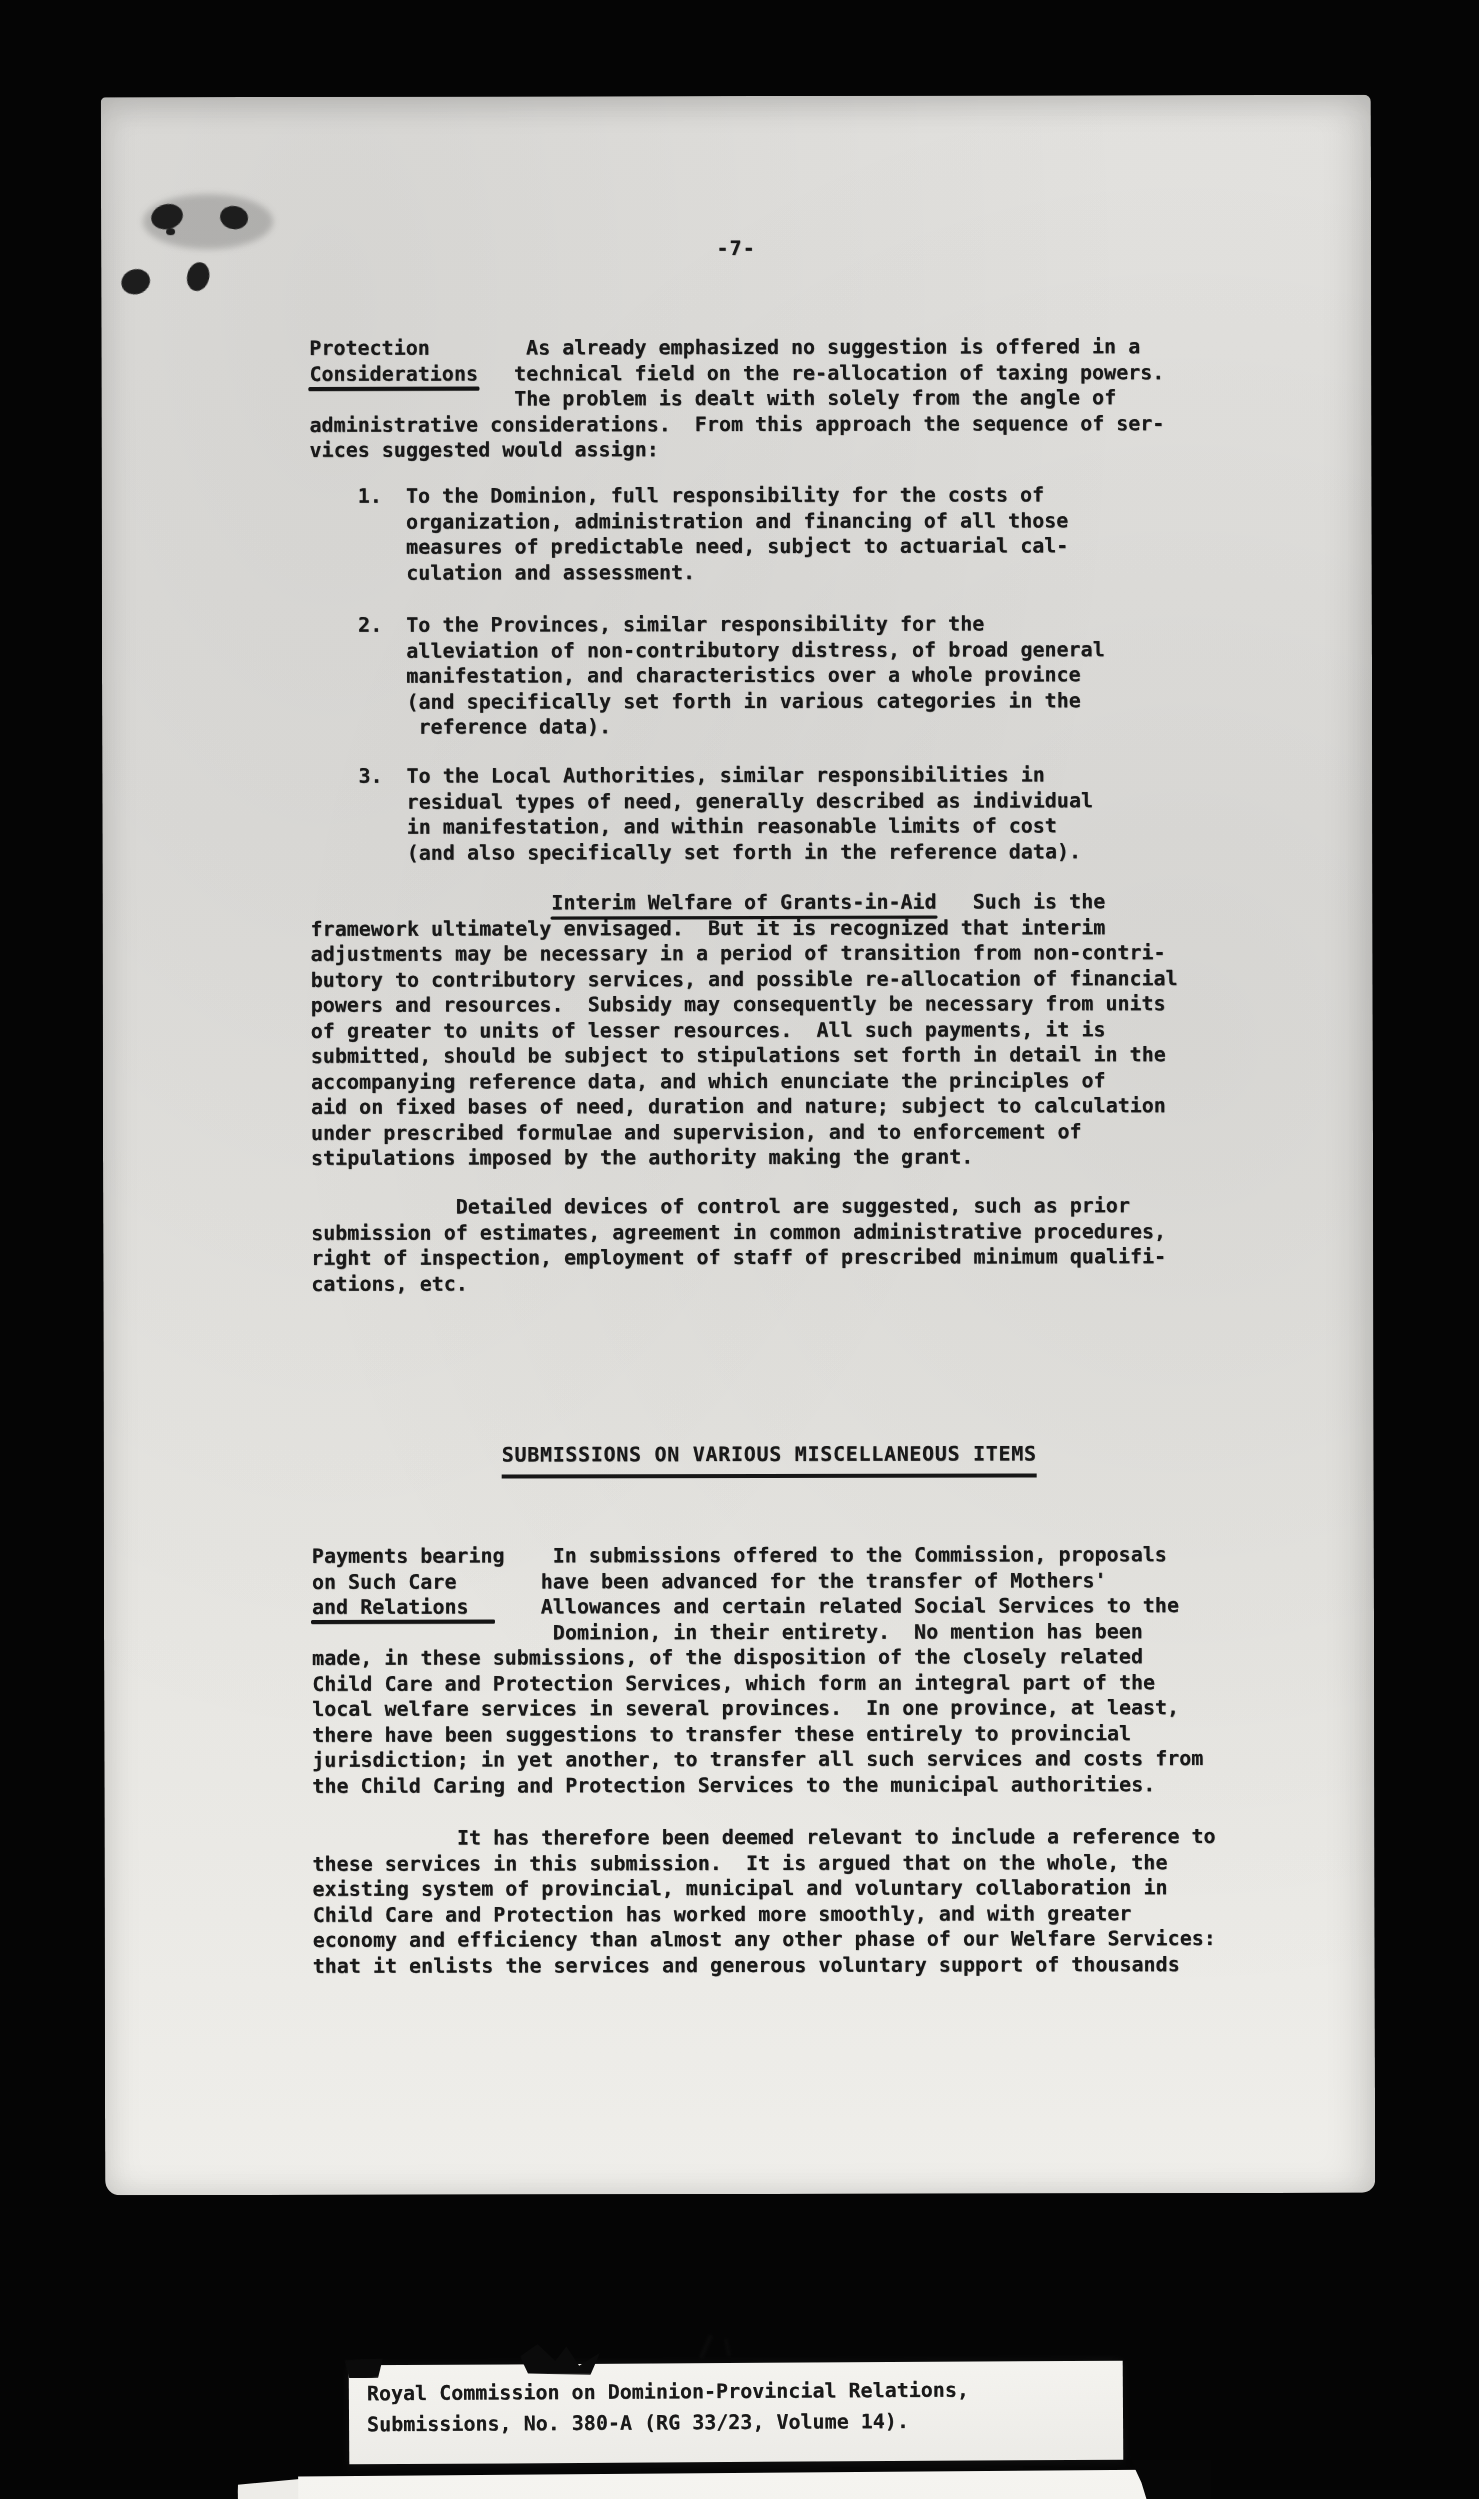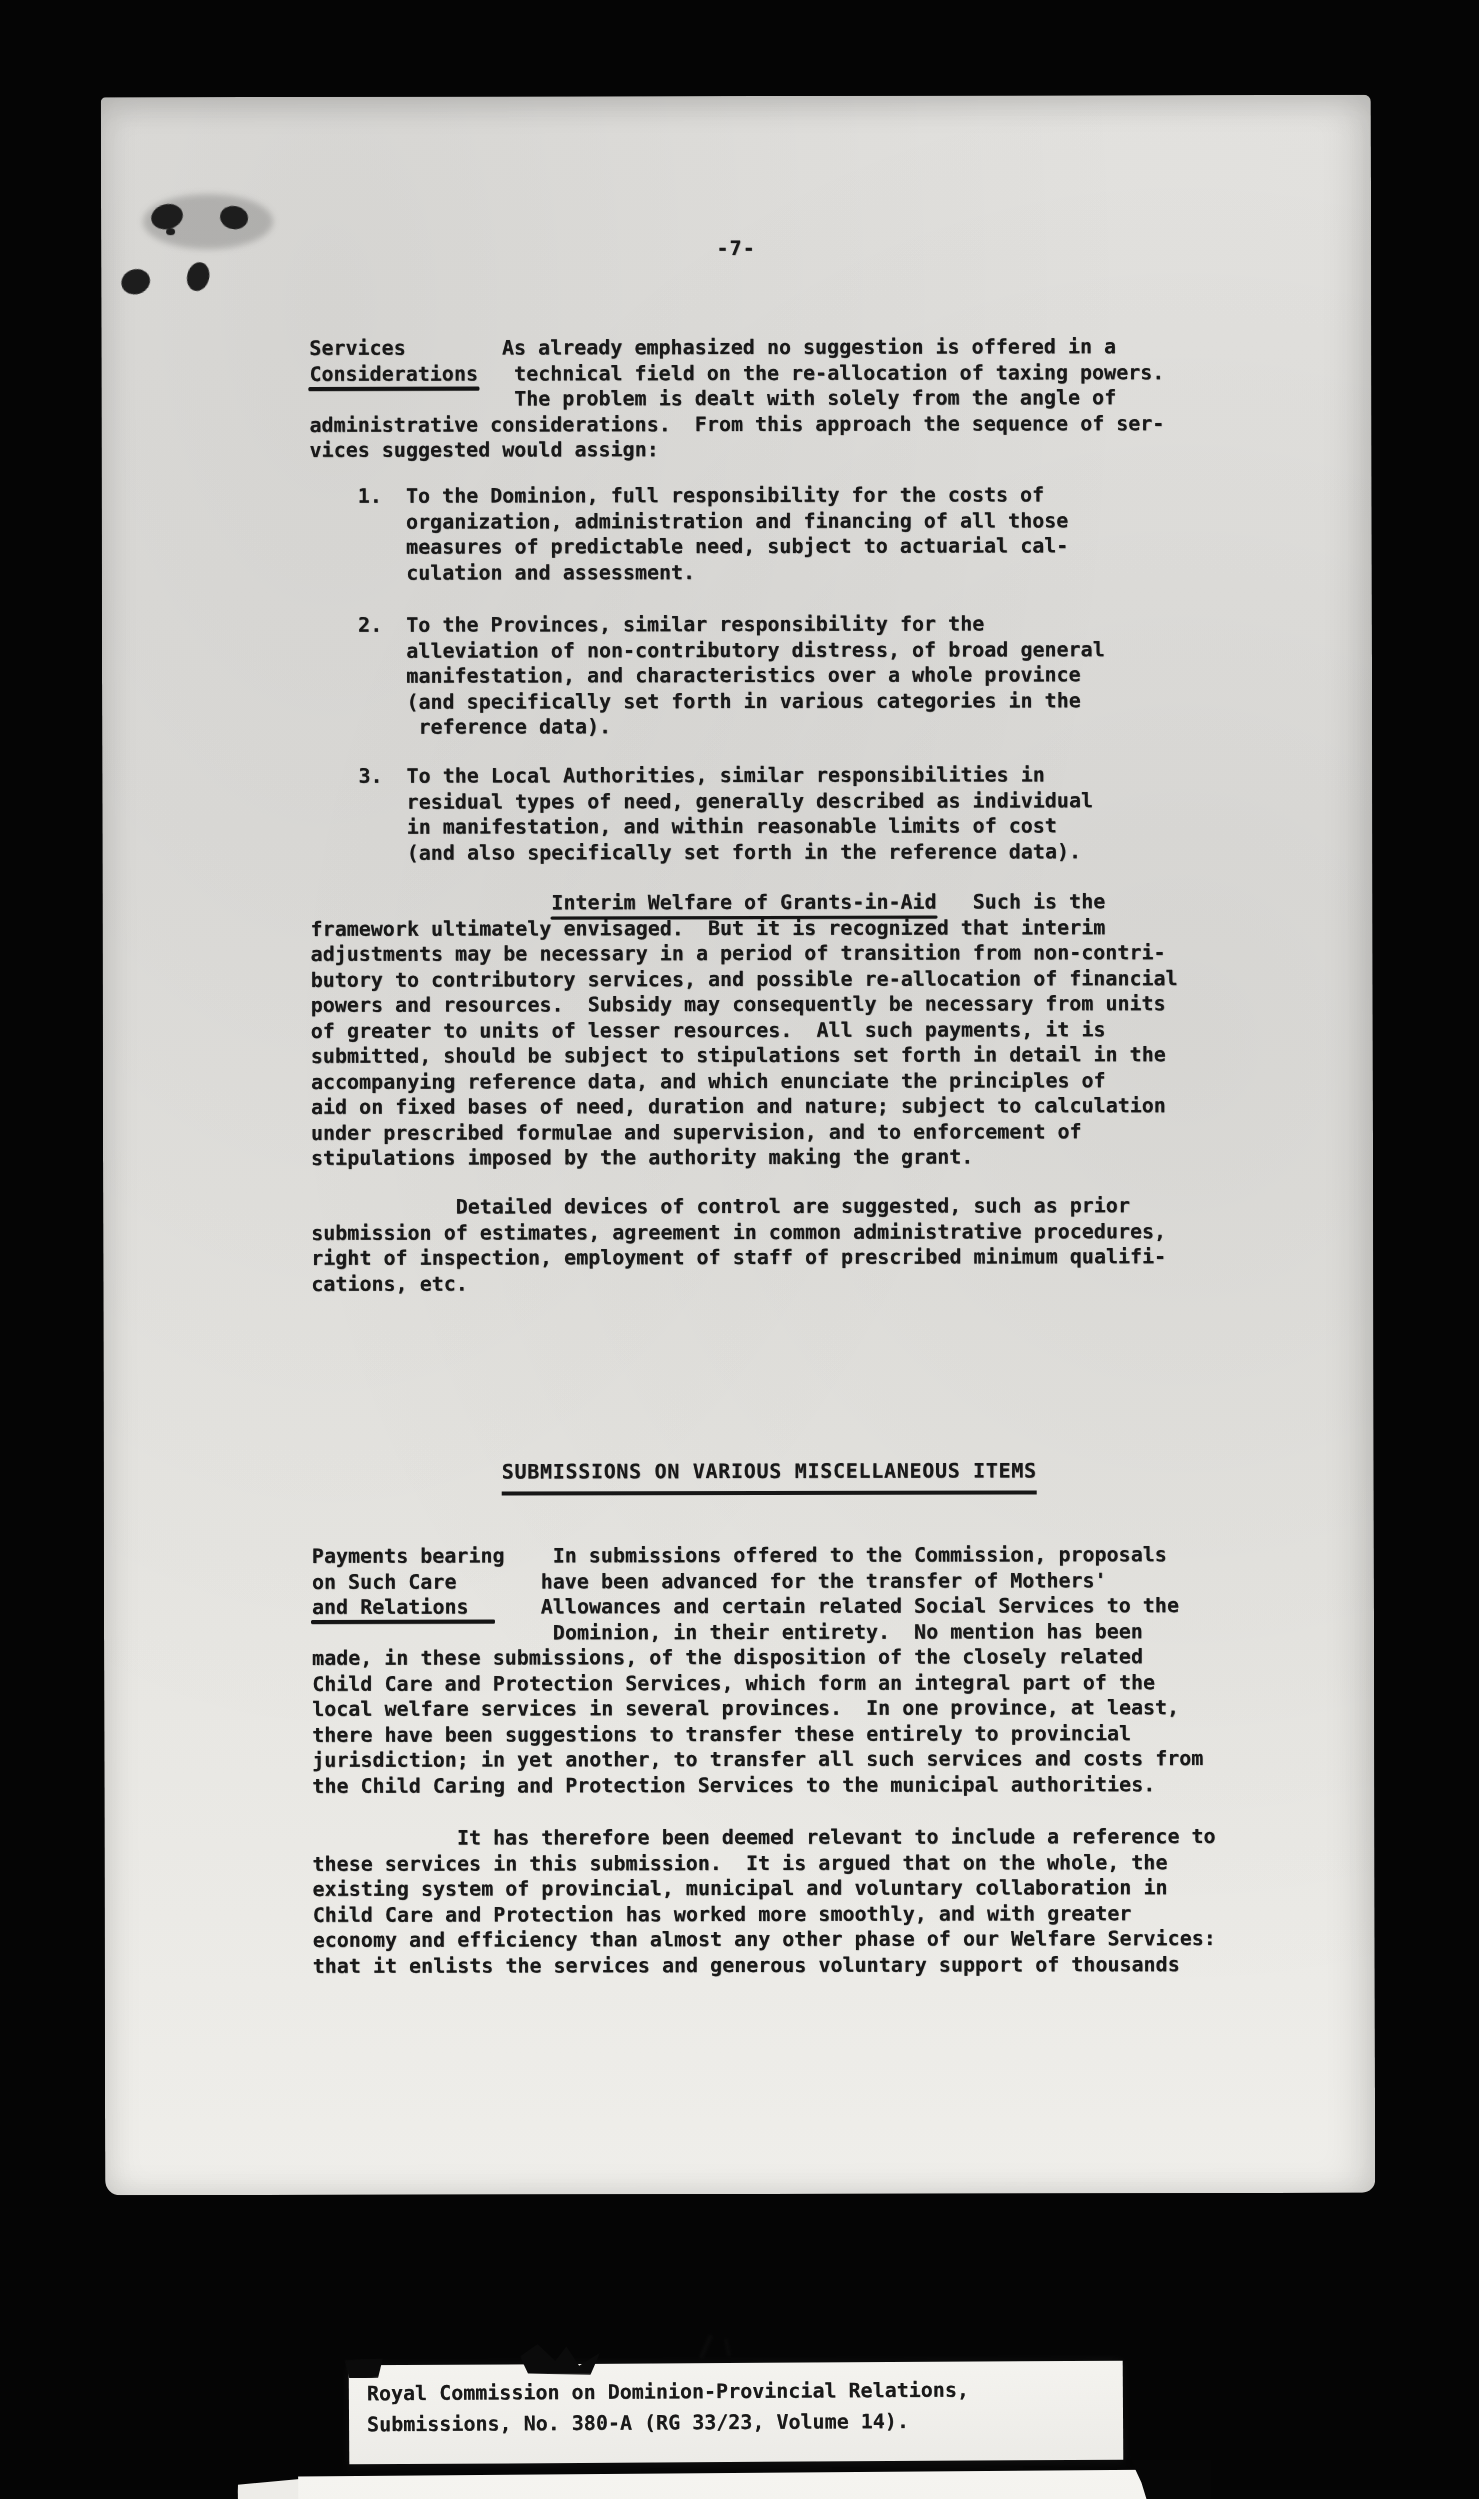--- a/index.html
+++ b/index.html
@@ -30,21 +30,21 @@
   .tw span{white-space:pre;}
   .ul{position:relative;}
   .ul::after{
     content:""; position:absolute; left:-1px; right:-1px; bottom:-5px;
     height:3.5px; background:#151515; border-radius:1.5px;
     box-shadow:0 0.5px 0.5px rgba(0,0,0,.4);
   }
   .ul-ext::after{ right:-26px; height:4.5px; }
   #blk-pageno{ left:0; width:100%; text-align:center; letter-spacing:1px;}
   #blk-misc-heading{
-    border-bottom:4px solid #171717; padding-bottom:6px; letter-spacing:0.7px;margin-top:17px;
+    border-bottom:4px solid #171717; padding-bottom:6px; letter-spacing:0.7px;
   }
   
   .blot{position:absolute; background:#1d1d1d; border-radius:50%; filter:blur(0.7px);}
   .blot-halo{position:absolute; background:rgba(60,60,60,0.25); border-radius:50%; filter:blur(3px);}
   
   #label-card{
     position:absolute; left:349px; top:2363px; width:774px; height:99px;
     background:linear-gradient(180deg,#f4f3ef,#ecebe7);
     transform:rotate(-0.35deg);
     box-shadow:0 0 11px rgba(255,255,255,0.06);
@@ -86,21 +86,21 @@
 
     <div class="blot-halo" style="left:42px;top:97px;width:130px;height:55px;"></div>
     <div class="blot" style="left:50px;top:107px;width:32px;height:25px;transform:rotate(-14deg);"></div>
     <div class="blot" style="left:119px;top:109px;width:28px;height:23px;transform:rotate(10deg);"></div>
     <div class="blot" style="left:20px;top:172px;width:29px;height:25px;transform:rotate(-18deg);"></div>
     <div class="blot" style="left:86px;top:165px;width:22px;height:29px;transform:rotate(14deg);"></div>
     <div class="blot" style="left:65px;top:131px;width:9px;height:7px;"></div>
 
     <div class="tw" id="blk-pageno" style="top:140px;">-7-</div>
 
-    <div class="tw" style="top:239px;"><span>Services</span><span>        As already emphasized no suggestion is offered in a
+    <div class="tw" style="top:239px;"><span>Protection</span><span>        As already emphasized no suggestion is offered in a
 </span><span class="ul">Considerations</span><span>   technical field on the re-allocation of taxing powers.
                  The problem is dealt with solely from the angle of
 administrative considerations.  From this approach the sequence of ser-
 vices suggested would assign:</span></div>
 
     <div class="tw" style="top:387px;">    1.  To the Dominion, full responsibility for the costs of
         organization, administration and financing of all those
         measures of predictable need, subject to actuarial cal-
         culation and assessment.</div>
     <div class="tw" style="top:516px;">    2.  To the Provinces, similar responsibility for the

